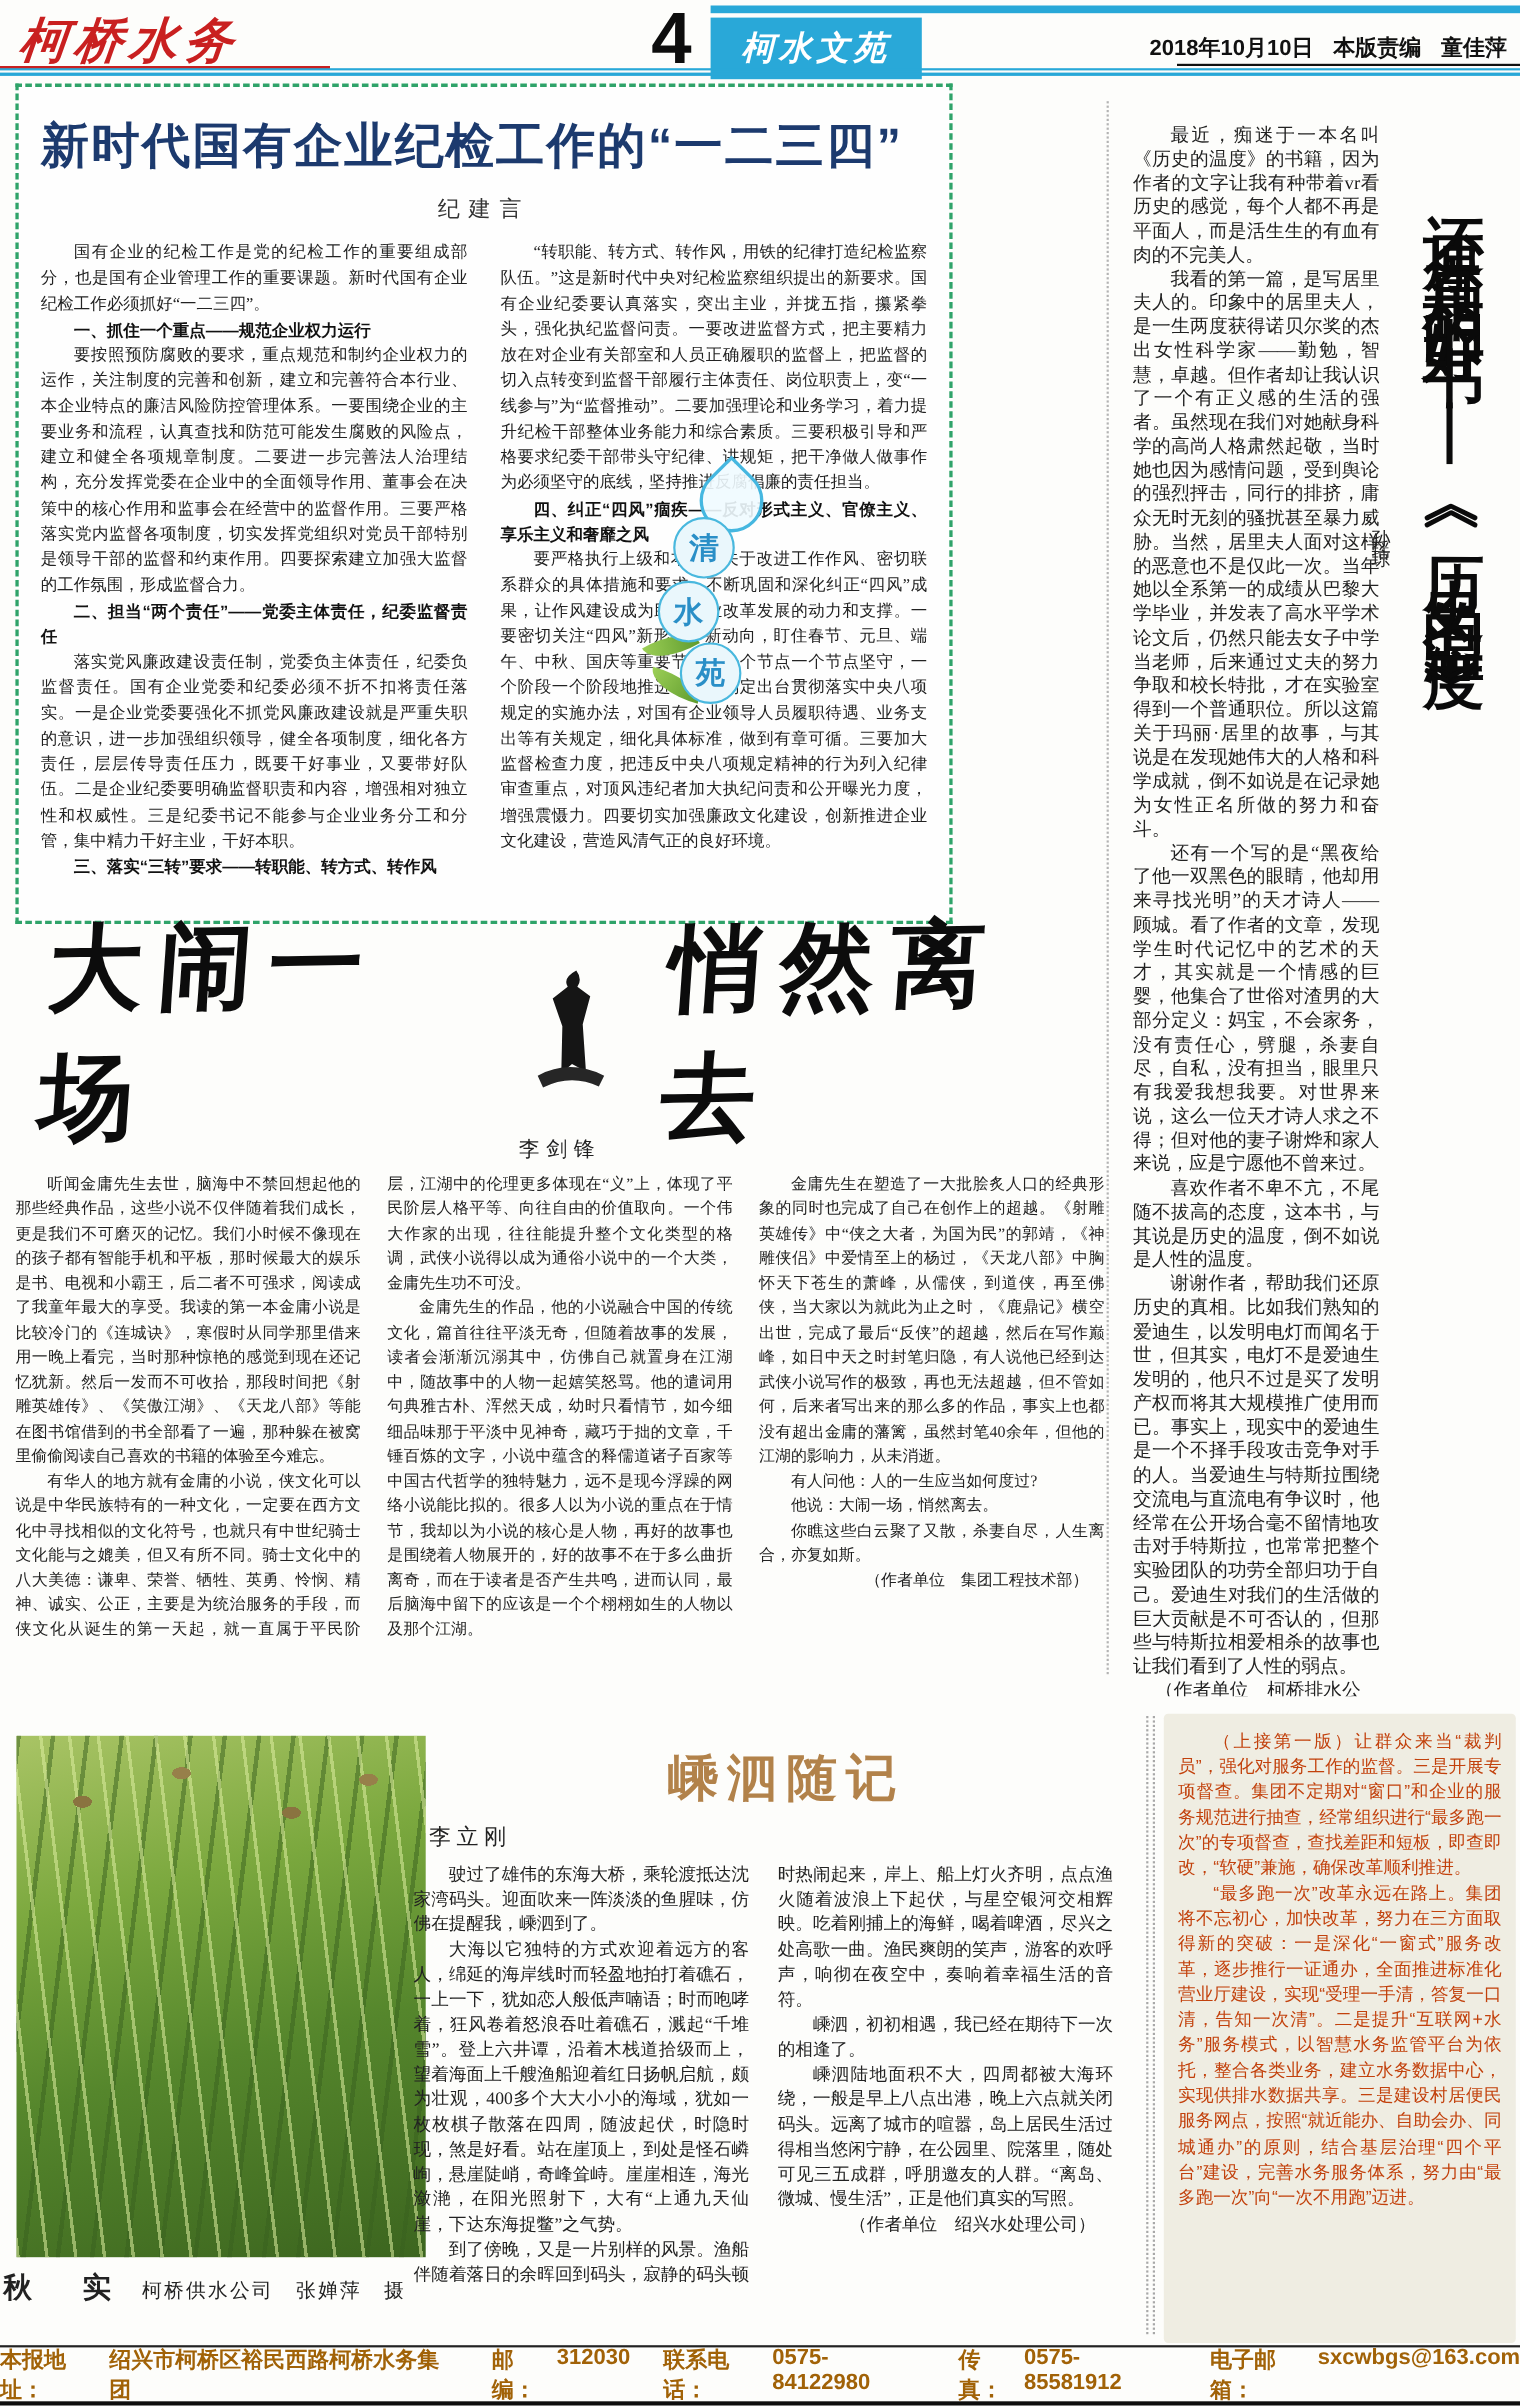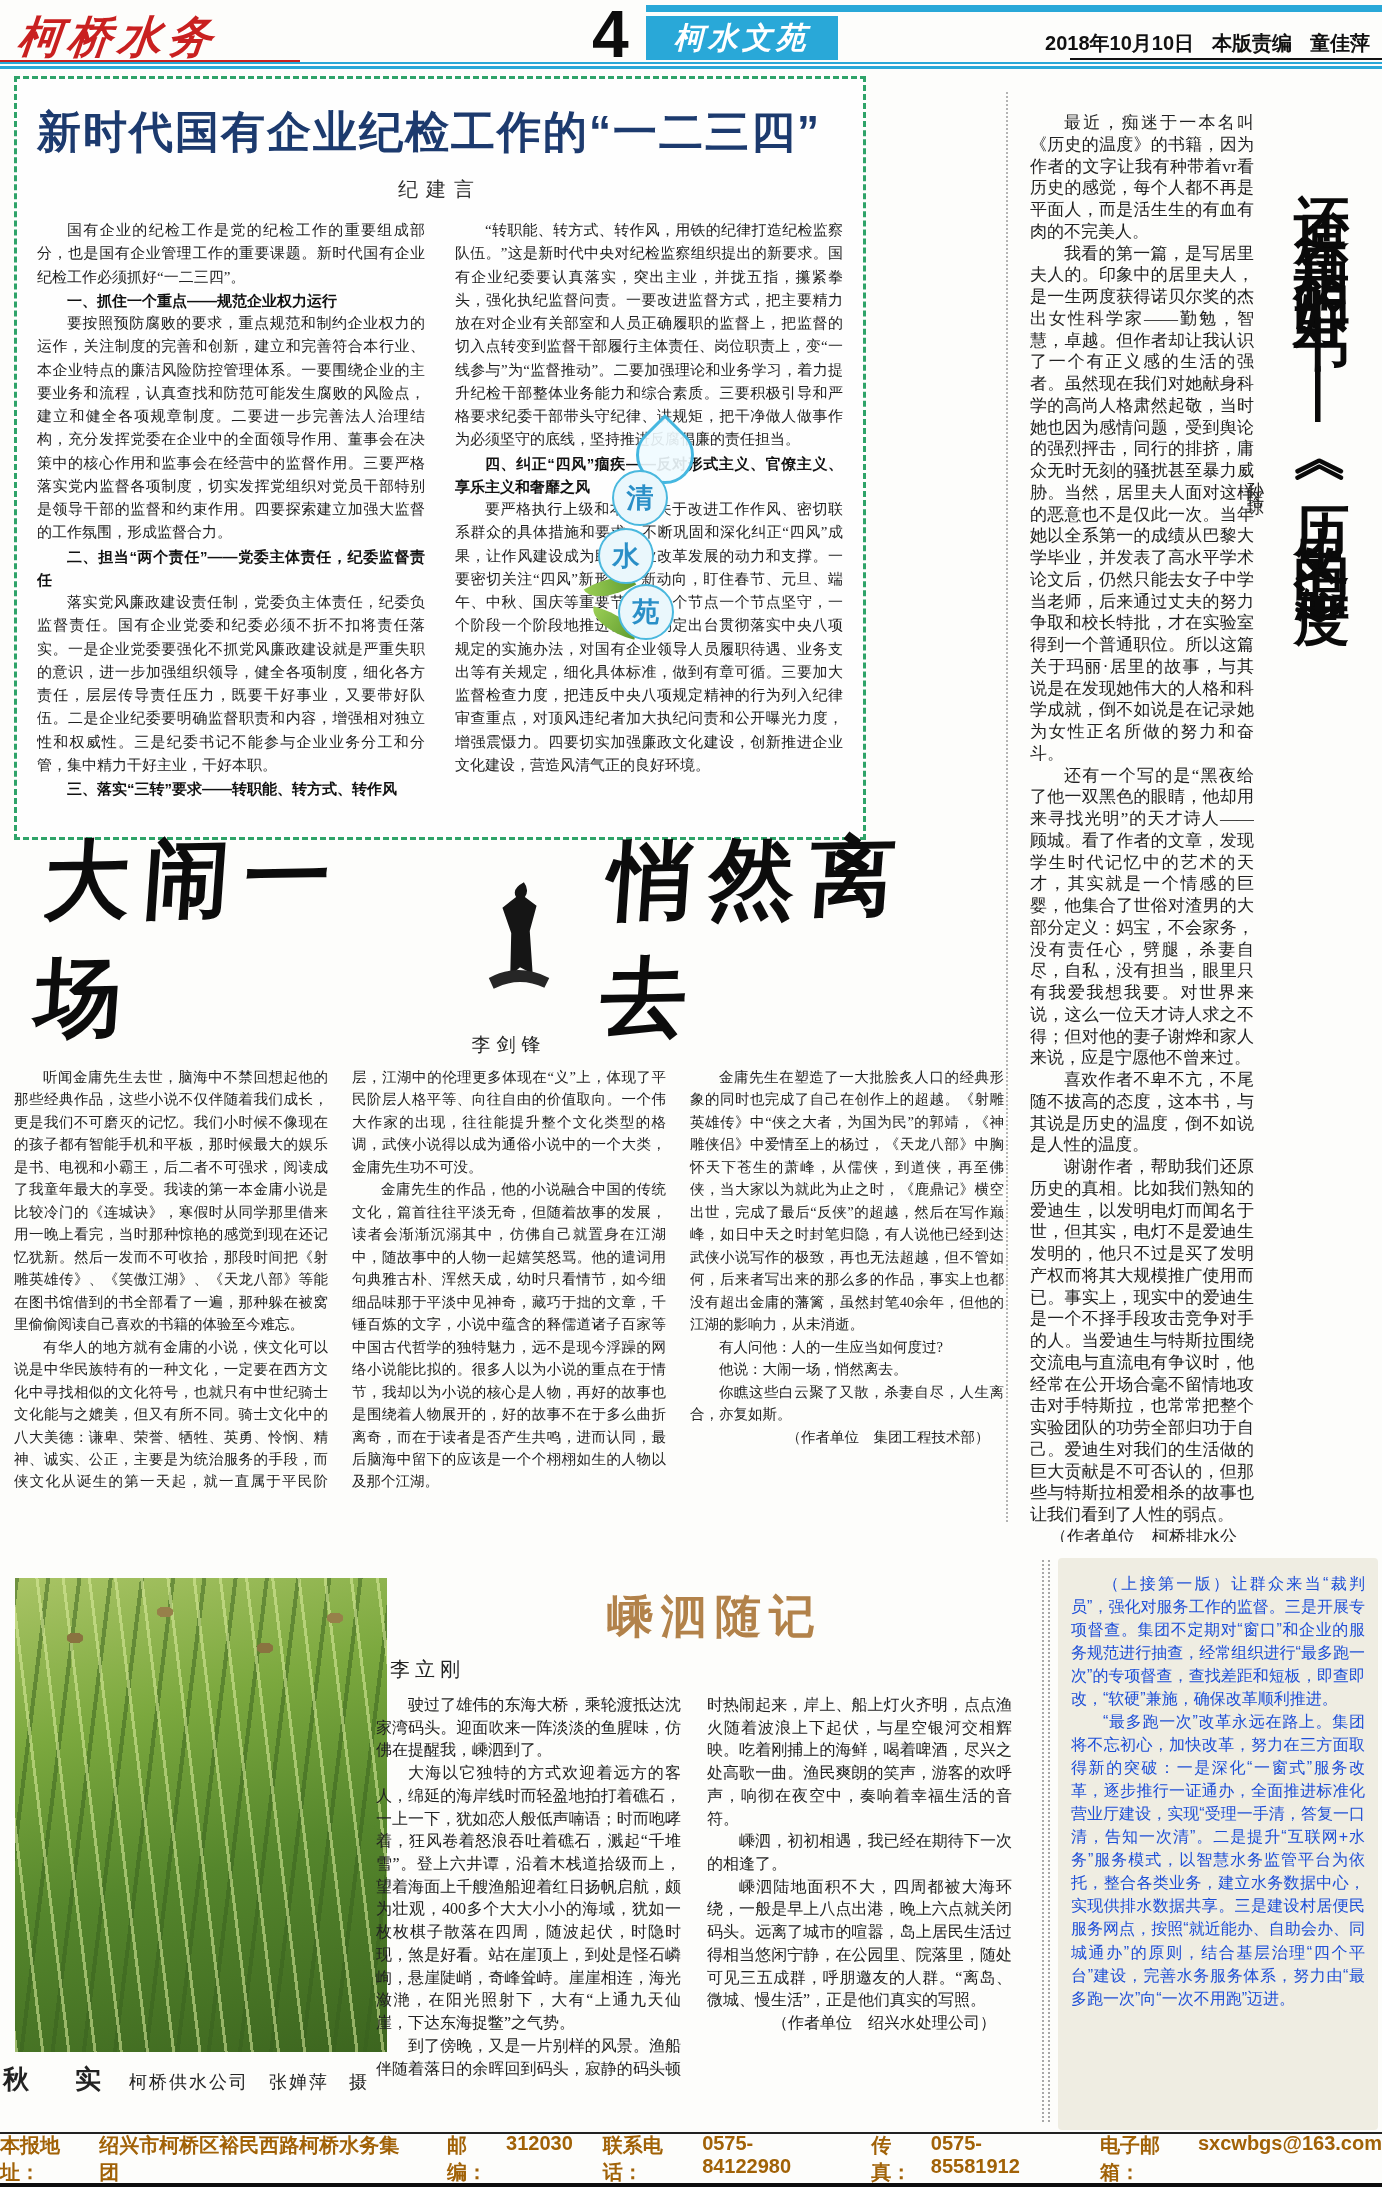--- a/index.html
+++ b/index.html
@@ -5,21 +5,21 @@
   html,body{margin:0;padding:0;background:#888;}
   .page{position:relative;width:1382px;height:2187px;background:#fdfdfb;margin:0 auto;overflow:hidden;
         font-family:"Liberation Serif",serif;color:#222;}
   
   .masthead{position:absolute;left:18px;top:8px;font-size:44px;font-weight:bold;color:#c92020;
             font-style:italic;transform:skewX(-6deg);letter-spacing:6px;font-family:"Liberation Serif",serif;}
   .masthead-rule{position:absolute;left:0;top:60px;width:300px;height:3px;background:#c92020;}
   .pageno{position:absolute;left:592px;top:-4px;font-size:66px;font-weight:900;color:#0d0d0d;
           font-family:"Liberation Sans",sans-serif;}
   .section-strip{position:absolute;left:646px;top:5px;width:736px;height:7px;background:#29a8d8;}
-  .section-box{position:absolute;left:646px;top:16px;width:192px;height:44px;background:#29a8d8;color:#fff;
+  .section-box{position:absolute;left:646px;top:16px;width:192px;height:56px;background:#29a8d8;color:#fff;
                font-size:30px;font-weight:bold;display:flex;align-items:center;justify-content:center;
                letter-spacing:4px;font-style:italic;font-family:"Liberation Serif",serif;}
   .dateline{position:absolute;right:12px;top:30px;font-size:20px;font-weight:bold;color:#111;
             font-family:"Liberation Sans",sans-serif;display:flex;gap:18px;}
   .date-rule{position:absolute;left:1070px;top:58px;width:312px;height:2px;background:#111;}
   .head-rule1{position:absolute;left:0;top:62px;width:1382px;height:2px;background:#29a8d8;}
   .head-rule2{position:absolute;left:0;top:66px;width:1382px;height:3px;background:#29a8d8;}
   
   .a1box{position:absolute;left:14px;top:76px;width:852px;height:764px;border:3px dashed #2fa369;
          background:#fefefe;box-sizing:border-box;padding:10px 20px;overflow:hidden;}
@@ -82,21 +82,21 @@
             font-weight:900;color:#b2824a;letter-spacing:8px;font-family:"Liberation Sans",sans-serif;}
   .a4-author{position:absolute;left:390px;top:1656px;width:650px;text-align:left;font-size:20px;
              letter-spacing:5px;}
   .a4-body{position:absolute;left:376px;top:1694px;width:636px;height:428px;overflow:hidden;
            column-count:2;column-gap:26px;font-size:16px;line-height:1.42;}
   
   .vdivider2{position:absolute;left:1042px;top:1560px;height:562px;width:4px;
              border-left:2px dotted #a8a8a8;border-right:2px dotted #a8a8a8;}
   .a5box{position:absolute;left:1058px;top:1558px;width:320px;height:572px;background:#efede2;
          border-radius:4px;box-sizing:border-box;padding:14px 13px;overflow:hidden;
-         font-size:16px;line-height:1.44;color:#1d4ed8;font-family:"Liberation Sans",sans-serif;}
+         font-size:16px;line-height:1.44;color:#c2410c;font-family:"Liberation Sans",sans-serif;}
   .a5box .bp{text-align:justify;}
   
   .footer{position:absolute;left:0;top:2132px;width:1382px;height:55px;border-top:2px solid #222;
           border-bottom:4px solid #0d0d0d;box-sizing:border-box;display:flex;align-items:center;
           justify-content:center;gap:30px;font-size:20px;font-weight:bold;
           font-family:"Liberation Sans",sans-serif;color:#a16207;}
   .footer .fitem{display:flex;}
 </style>
 </head>
 <body>

